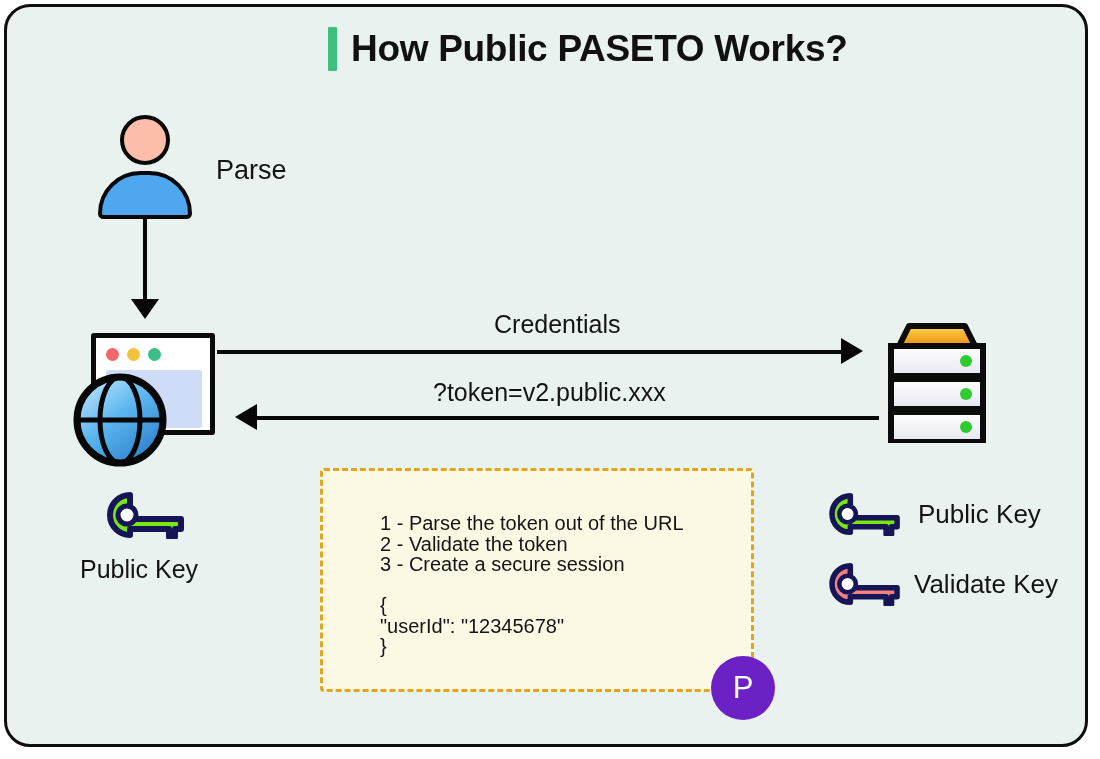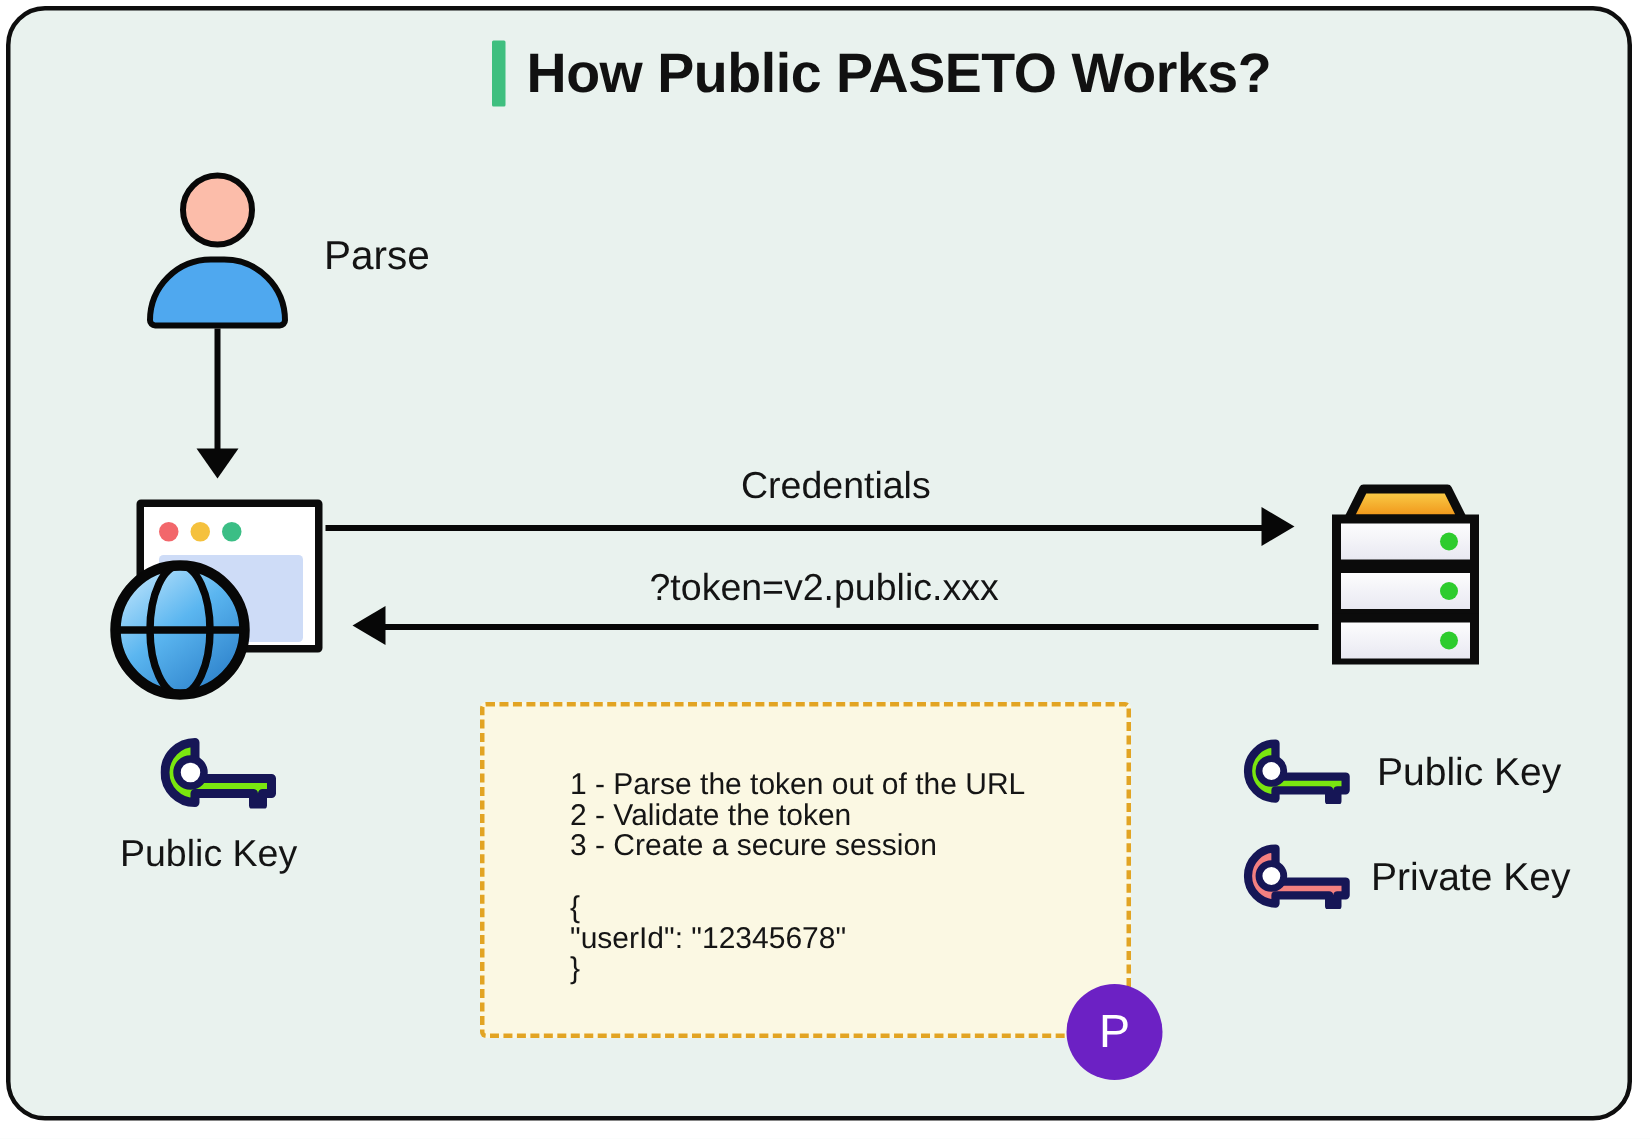--- a/index.html
+++ b/index.html
@@ -337,16 +337,16 @@
     <svg class="key-icon" id="legend-key-public" viewBox="0 0 78 48" width="72" height="44">
       <path d="M23 4 A20 20 0 1 0 23 44 L23 38 L62 38 L62 46 L68 46 L68 38 L74 38 L74 28 L23 28 Z" fill="#7ae60f" stroke="#161656" stroke-width="6" stroke-linejoin="round"></path>
       <circle cx="20" cy="24" r="9" fill="#ffffff" stroke="#161656" stroke-width="5"></circle>
     </svg>
     <div class="lbl" id="legend-label-public">Public Key</div>
 
     <svg class="key-icon" id="legend-key-private" viewBox="0 0 78 48" width="72" height="44">
       <path d="M23 4 A20 20 0 1 0 23 44 L23 38 L62 38 L62 46 L68 46 L68 38 L74 38 L74 28 L23 28 Z" fill="#f48080" stroke="#161656" stroke-width="6" stroke-linejoin="round"></path>
       <circle cx="20" cy="24" r="9" fill="#ffffff" stroke="#161656" stroke-width="5"></circle>
     </svg>
-    <div class="lbl" id="legend-label-private">Private Key</div>
+    <div class="lbl" id="legend-label-private">Validate Key</div>
 
   </div>
 </div>
 
 </body></html>

